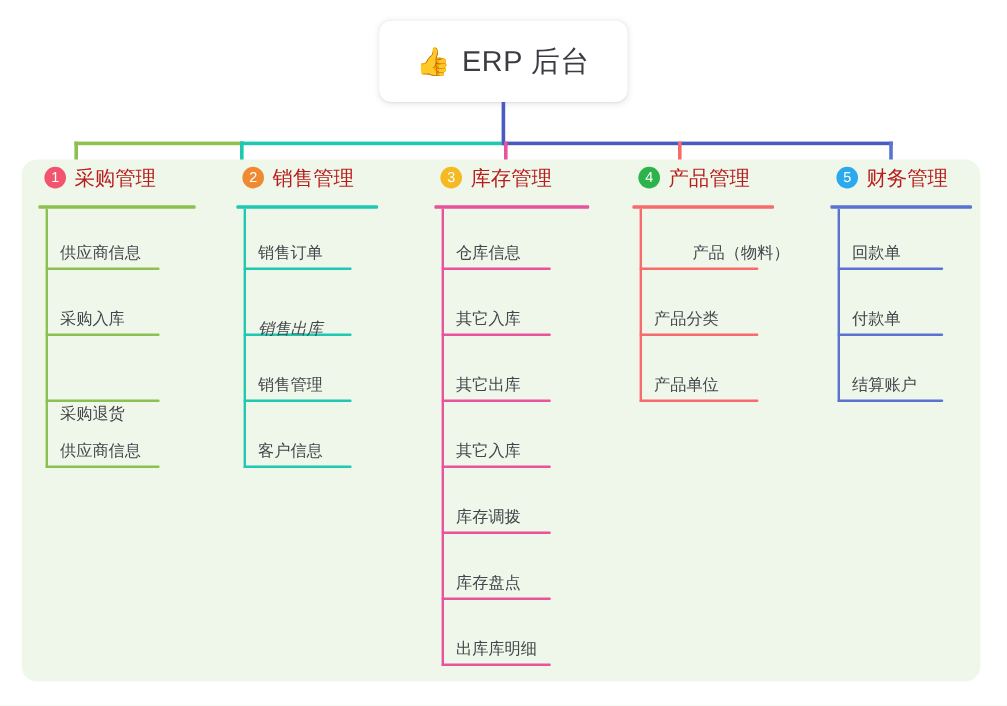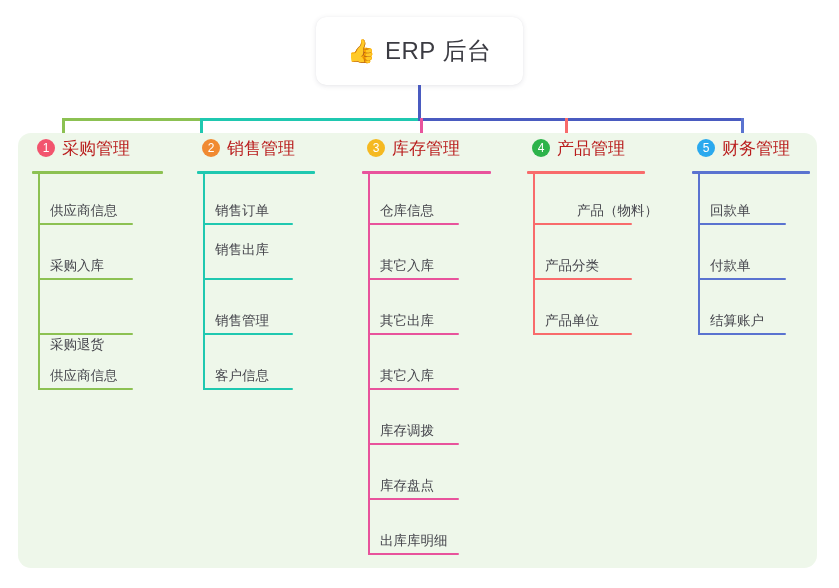--- a/index.html
+++ b/index.html
@@ -115,21 +115,21 @@
         <div class="col" style="left: 165px; width: 162px;">
           <div class="col-head">
             <span class="badge" style="background: rgb(240, 138, 50);">2</span>
             <span class="col-title">销售管理</span>
           </div>
           <div class="head-bar" style="top: 38px; width: 118px; background: rgb(31, 200, 176);"></div>
           <div class="stem" style="left: 20px; top: 41px; height: 216px; background: rgb(31, 200, 176);"></div>
           <div class="item-bar" style="left: 20px; top: 90px; width: 90px; background: rgb(31, 200, 176);"></div>
           <div class="item" style="left: 32px; top: 69px;">销售订单</div>
           <div class="item-bar" style="left: 20px; top: 145px; width: 90px; background: rgb(31, 200, 176);"></div>
-          <div class="item" style="left: 32px; top: 108px;">销售出库</div>
+          <div class="item" style="left: 32px; top: 132px; font-style: italic;">销售出库</div>
           <div class="item-bar" style="left: 20px; top: 200px; width: 90px; background: rgb(31, 200, 176);"></div>
           <div class="item" style="left: 32px; top: 179px;">销售管理</div>
           <div class="item-bar" style="left: 20px; top: 255px; width: 90px; background: rgb(31, 200, 176);"></div>
           <div class="item" style="left: 32px; top: 234px;">客户信息</div>
         </div>
         <div class="col" style="left: 330px; width: 162px;">
           <div class="col-head">
             <span class="badge" style="background: rgb(245, 185, 33);">3</span>
             <span class="col-title">库存管理</span>
           </div>

